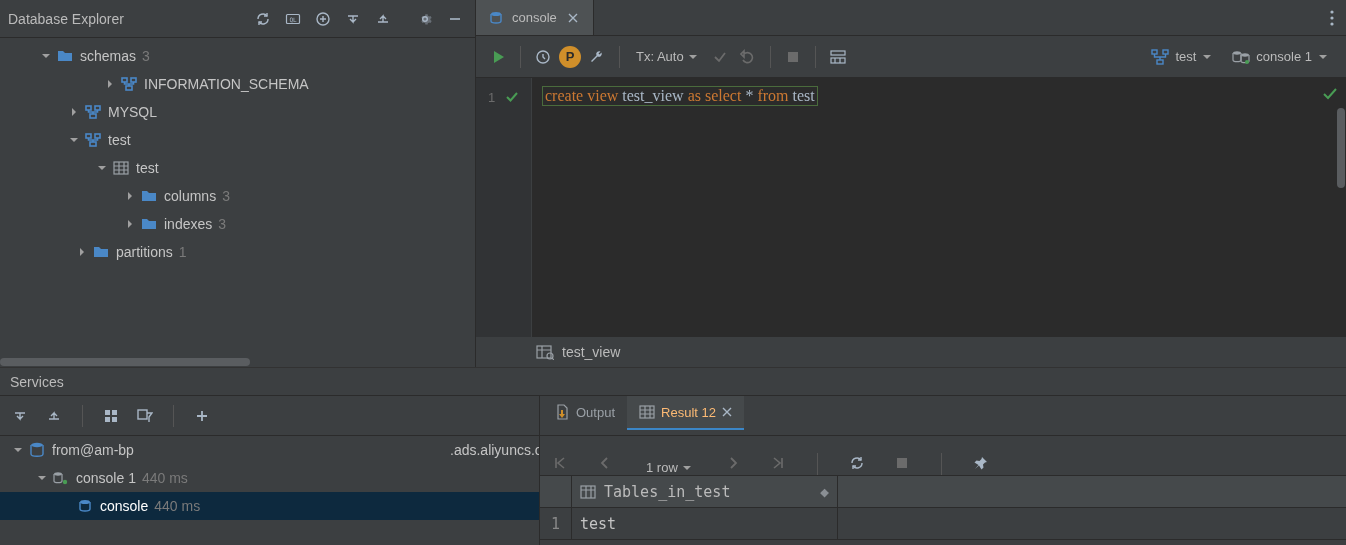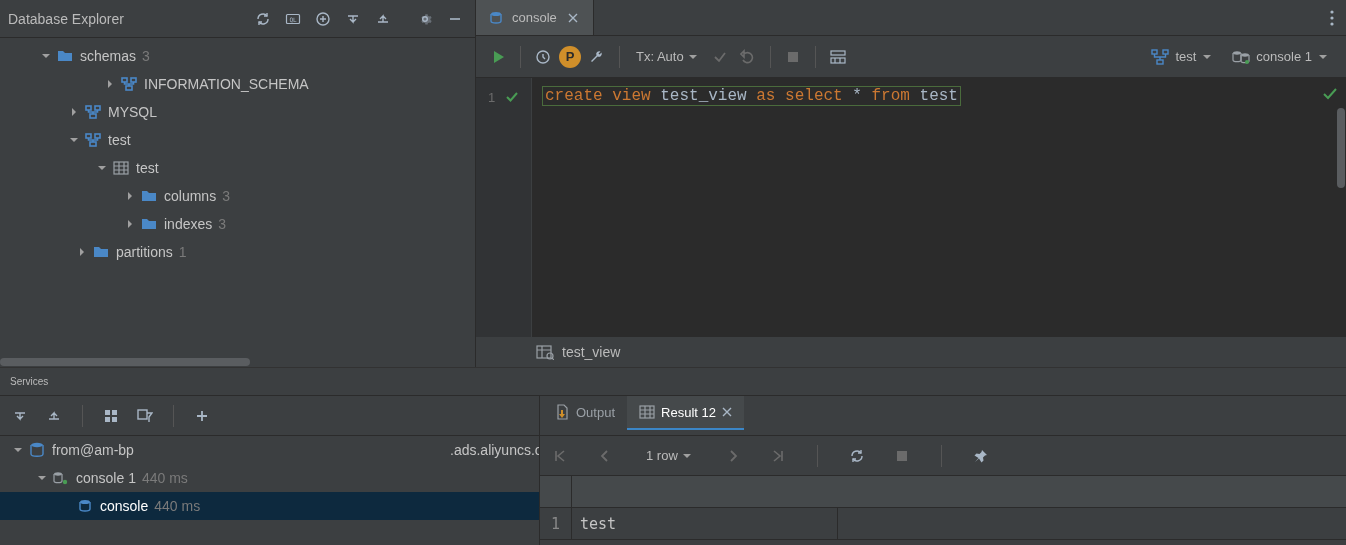--- a/index.html
+++ b/index.html
@@ -39,46 +39,46 @@
 .tx{display:flex;align-items:center;gap:4px;color:#bbbbbb;padding:0 6px}
 .run-btn{color:#499c54}
 .rollback{color:#6b6b6b}
 .p-badge{width:22px;height:22px;border-radius:11px;background:#d08f2a;color:#2b2b2b;display:flex;align-items:center;justify-content:center;font-weight:700;font-size:13px}
 .ed-toolbar .right{margin-left:auto;display:flex;align-items:center;gap:4px}
 .src-pick{display:flex;align-items:center;gap:6px;padding:0 8px;color:#bbbbbb}
 .ed-body{flex:1;display:flex;background:#2b2b2b;position:relative}
 .gutter{width:56px;padding-top:8px;display:flex;flex-direction:column;align-items:center;color:#6b6b6b;background:#313335;border-right:1px solid #3c3f41}
 .gutter-row{display:flex;align-items:center;gap:10px;height:22px}
 .gutter-row .ck{color:#499c54}
-.code{flex:1;padding:8px 10px;font-family:Liberation Mono, monospace;font-size:16px;position:relative}
+.code{flex:1;padding:8px 10px;font-family:Liberation Serif, serif;font-size:16px;position:relative}
 .code .line1{border:1px solid #4a6b3c;padding:0 2px;display:inline-block}
 .kw{color:#cc7832}
 .id{color:#a9b7c6}
 .code-ck{position:absolute;right:8px;top:8px;color:#499c54}
 .ed-status{height:30px;display:flex;align-items:center;gap:8px;padding:0 14px 0 60px;color:#bbbbbb;background:#3c3f41;font-size:14px}
 .ed-vscroll{position:absolute;right:0;top:0;bottom:0;width:10px}
 .ed-vscroll .thumb{position:absolute;top:30px;height:80px;left:1px;right:1px;background:#5a5d60;border-radius:4px}
 
 
-.services-title{height:28px;background:#3c3f41;display:flex;align-items:center;padding:0 10px;color:#bbbbbb;border-bottom:1px solid #2b2b2b;font-size:10px}
+.services-title{height:28px;background:#3c3f41;display:flex;align-items:center;padding:0 10px;color:#bbbbbb;border-bottom:1px solid #2b2b2b;font-size:14px}
 .services{display:flex;height:211px;background:#3c3f41}
 .svc-left{width:46px;display:flex;flex-direction:column;align-items:center;padding-top:8px;gap:10px;border-right:1px solid #2b2b2b}
 .svc-left .txt{font-family:serif;font-style:italic;font-size:16px;color:#bbbbbb}
 .svc-mid{width:540px;display:flex;flex-direction:column;border-right:1px solid #2b2b2b}
 .svc-mid-toolbar{height:40px;display:flex;align-items:center;gap:10px;padding:0 8px;border-bottom:1px solid #2b2b2b}
 .svc-tree{flex:1;overflow:hidden;position:relative}
 .svc-tree .tree-row{height:28px}
 .svc-tree .sel{background:#0d293e}
 .svc-tree .sel *{color:#fff}
 .svc-tree .ms{color:#7a7a7a;margin-left:6px}
 .svc-right{flex:1;display:flex;flex-direction:column}
 .svc-tabs{height:40px;display:flex;padding:0 2px;border-bottom:1px solid #2b2b2b}
 .svc-tab{display:flex;align-items:center;gap:6px;height:34px;padding:0 12px;color:#9aa0a6;border-bottom:2px solid transparent}
-.svc-tab.active{color:#ffffff;border-bottom-color:#3b86c7;background:#45494b}
-.svc-toolbar2{height:40px;display:flex;align-items:center;gap:21px;padding:0 8px;border-bottom:1px solid #2b2b2b}
+.svc-tab.active{color:#fdba74;border-bottom-color:#3b86c7;background:#45494b}
+.svc-toolbar2{height:40px;display:flex;align-items:flex-end;gap:21px;padding:0 8px;border-bottom:1px solid #2b2b2b}
 .svc-toolbar2 .rows{color:#bbbbbb;display:flex;align-items:center;gap:4px;margin:0 8px}
 .grid{padding:0;font-family:Menlo,Consolas,monospace;font-size:15px}
 .grid-head{display:flex;height:32px;background:#45494b;border-bottom:1px solid #2b2b2b}
 .gcell{display:flex;align-items:center;border-right:1px solid #2b2b2b;padding:0 8px}
 .g-rownum{width:32px;justify-content:center;color:#888}
 .g-col{width:266px;gap:8px}
 .g-col .sort{margin-left:auto;color:#8a8f94}
 .grid-row{display:flex;height:32px;border-bottom:1px solid #2b2b2b}
 .grid-row .gcell{background:#3c3f41}
 .grid-row .val{color:#c5c5c5}
@@ -554,20 +554,28 @@
       <span class="vsep"></span>
       <span class="icon-btn">
           <svg width="14" height="14" viewBox="0 0 14 14" fill="currentColor">
             <path d="M8 1l5 5-2 .5-2 2 .5 3-2 2-2.5-4L1 13l3.5-4L.5 6.5l2-2 3 .5 2-2z"></path>
           </svg>
         </span>
     </div>
     <div class="grid">
       <div class="grid-head">
         <div class="gcell g-rownum"></div>
+        <div class="gcell g-col">
+          <svg width="16" height="14" viewBox="0 0 16 14" fill="none" stroke="#9aa0a6" stroke-width="1.2">
+              <rect x="1" y="1" width="14" height="12"></rect>
+              <path d="M1 5h14M6 1v12M11 1v12"></path>
+            </svg>
+          <span style="font-family:Menlo,Consolas,monospace">Tables_in_test</span>
+          <span class="sort">◆</span>
+        </div>
       </div>
       <div class="grid-row">
         <div class="gcell g-rownum">1</div>
         <div class="gcell g-col val">test</div>
       </div>
     </div>
   </div>
 </div>
 
 </body></html>

